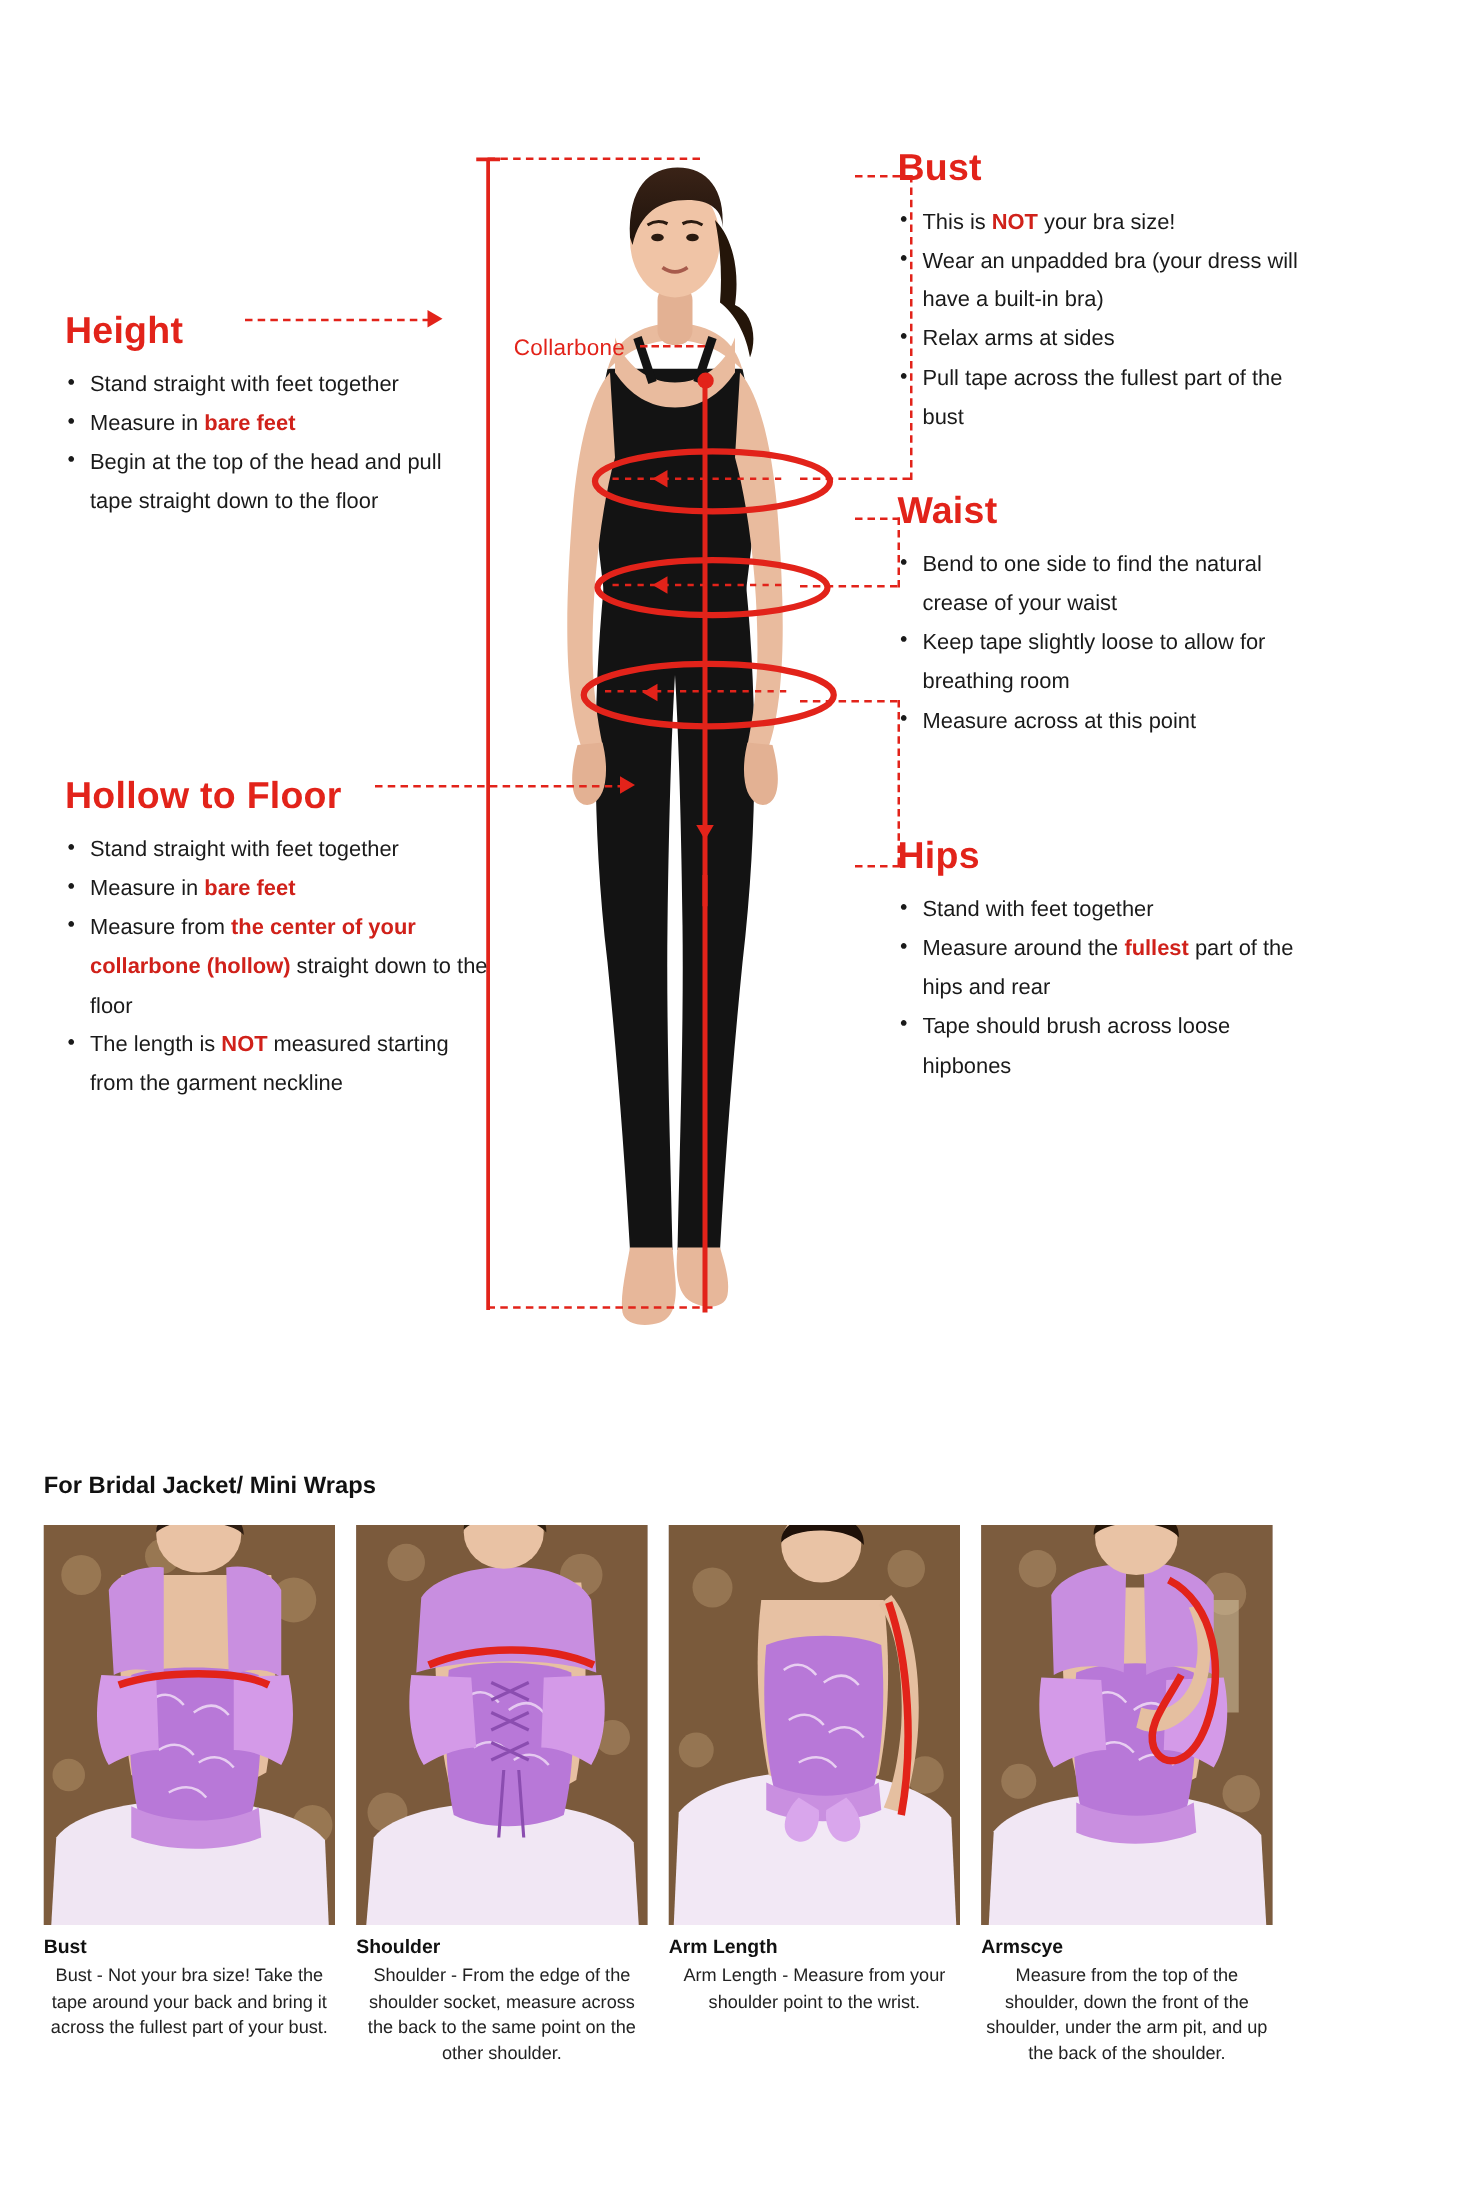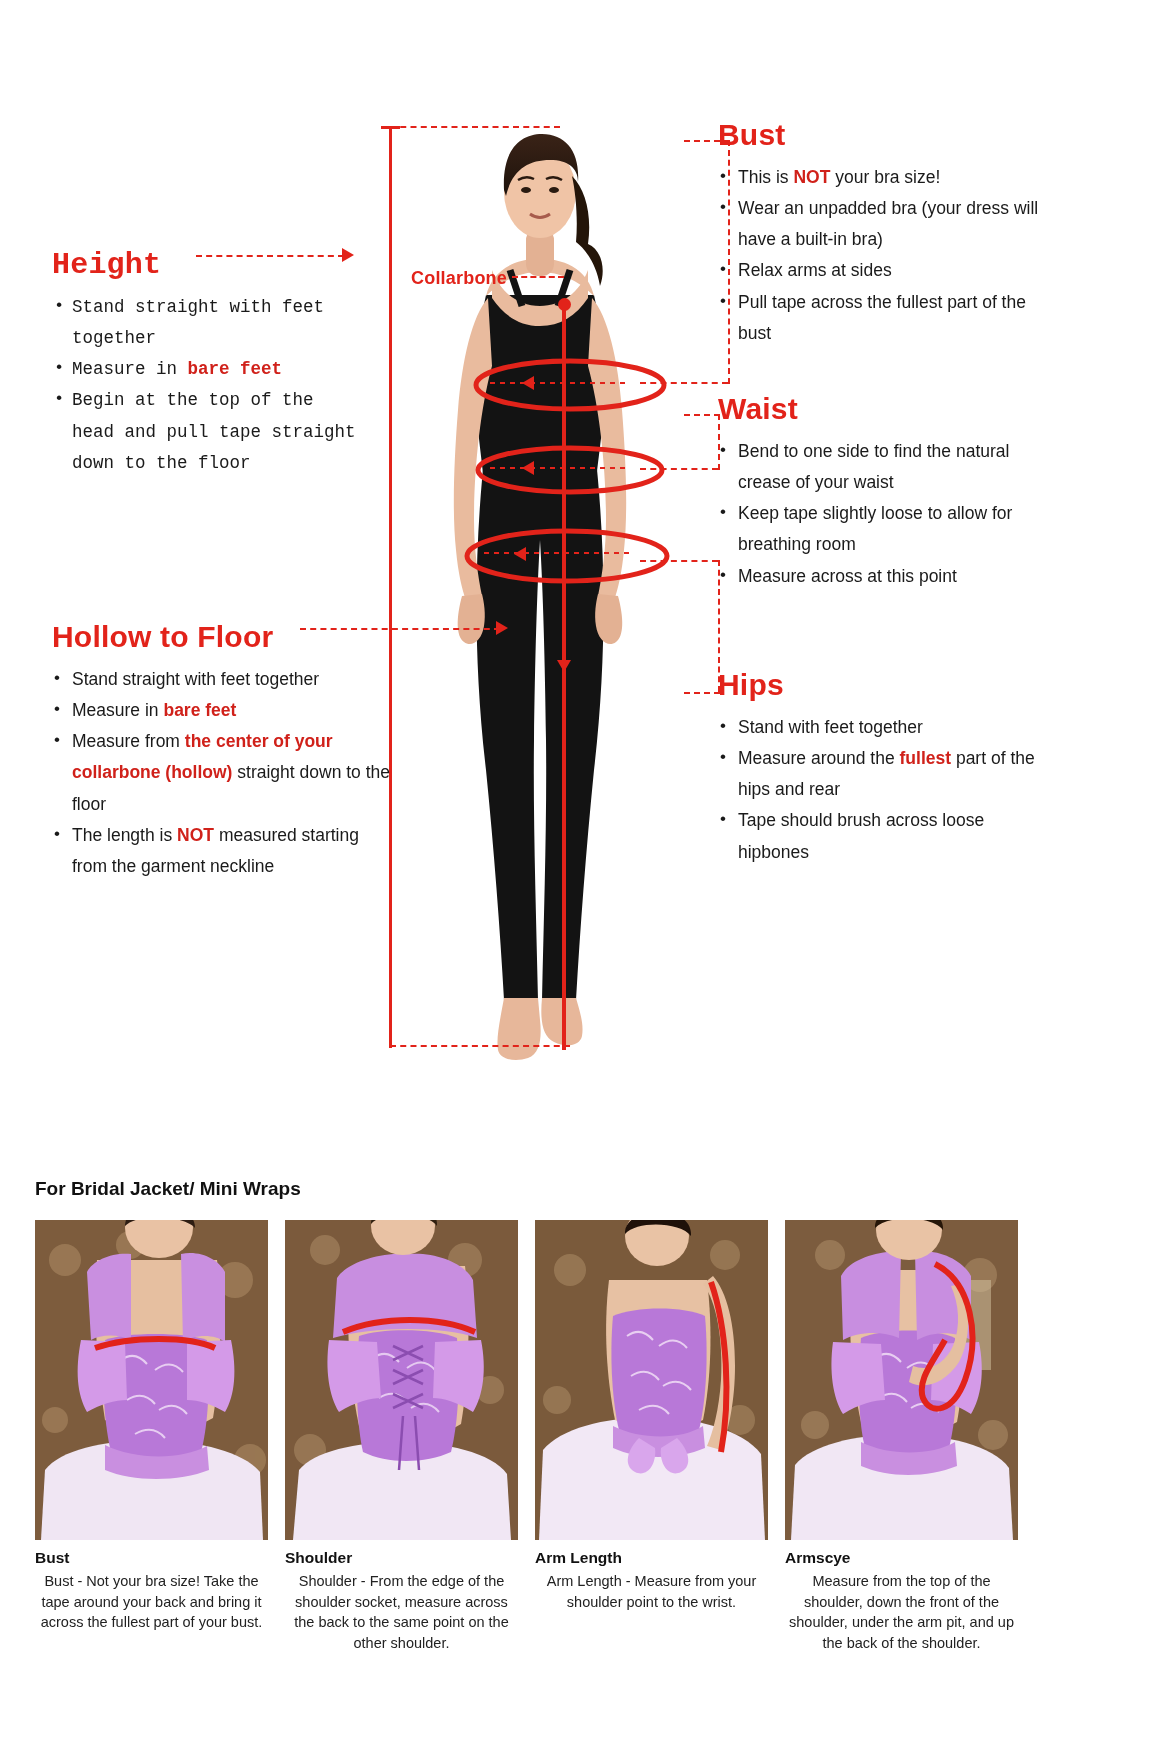--- a/index.html
+++ b/index.html
@@ -96,21 +96,21 @@
     border-left: 7px solid transparent;
     border-right: 7px solid transparent;
     border-top: 12px solid #e2231a;
   }
 
   .collarbone-label {
     position: absolute;
     left: 411px;
     top: 268px;
     font-size: 18px;
-    font-weight: bold;
+    font-weight: normal;
     color: #e2231a;
     letter-spacing: .2px;
   }
   .collar-dot {
     position: absolute;
     left: 558px;
     top: 298px;
     width: 13px;
     height: 13px;
     border-radius: 50%;
@@ -141,21 +141,21 @@
   .block li::before {
     content: "\2022";
     position: absolute;
     left: 2px;
     top: -1px;
     color: #1a1a1a;
     font-size: 17px;
   }
   .hl { color: #d0211a; font-weight: bold; }
 
-  #block-height { left: 52px; top: 248px; width: 310px; font-family: Liberation Mono, monospace; }
+  #block-height { left: 52px; top: 248px; width: 310px; }
   #block-hollow { left: 52px; top: 620px; width: 340px; }
   #block-bust   { left: 718px; top: 118px; width: 340px; }
   #block-waist  { left: 718px; top: 392px; width: 345px; }
   #block-hips   { left: 718px; top: 668px; width: 335px; }
 
   
   .jacket-section {
     position: absolute;
     left: 0;
     top: 1178px;

